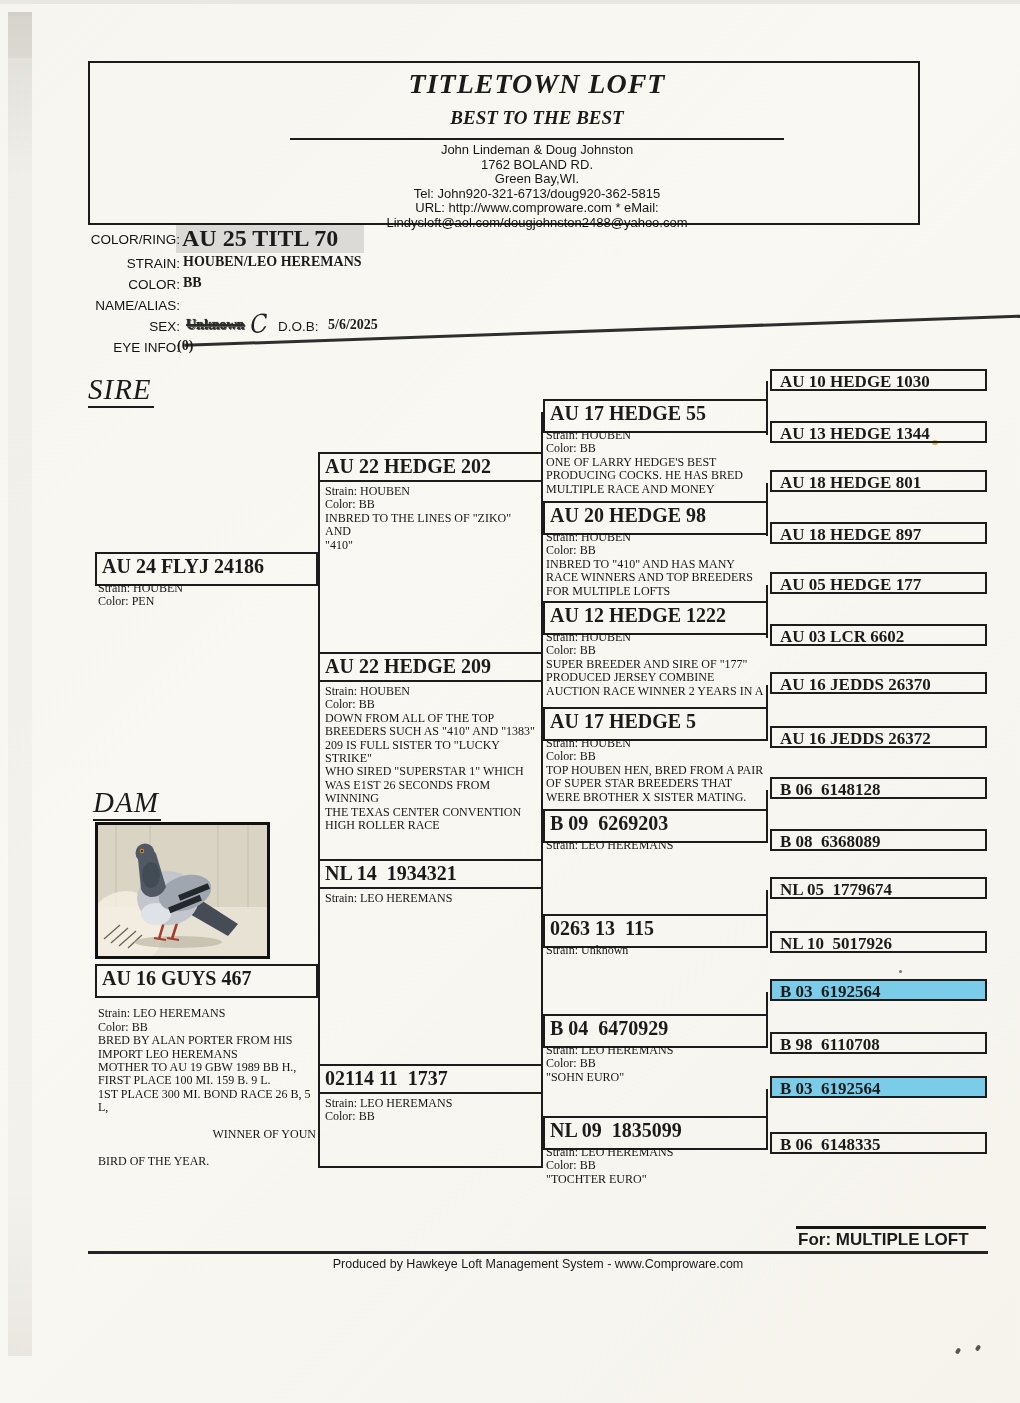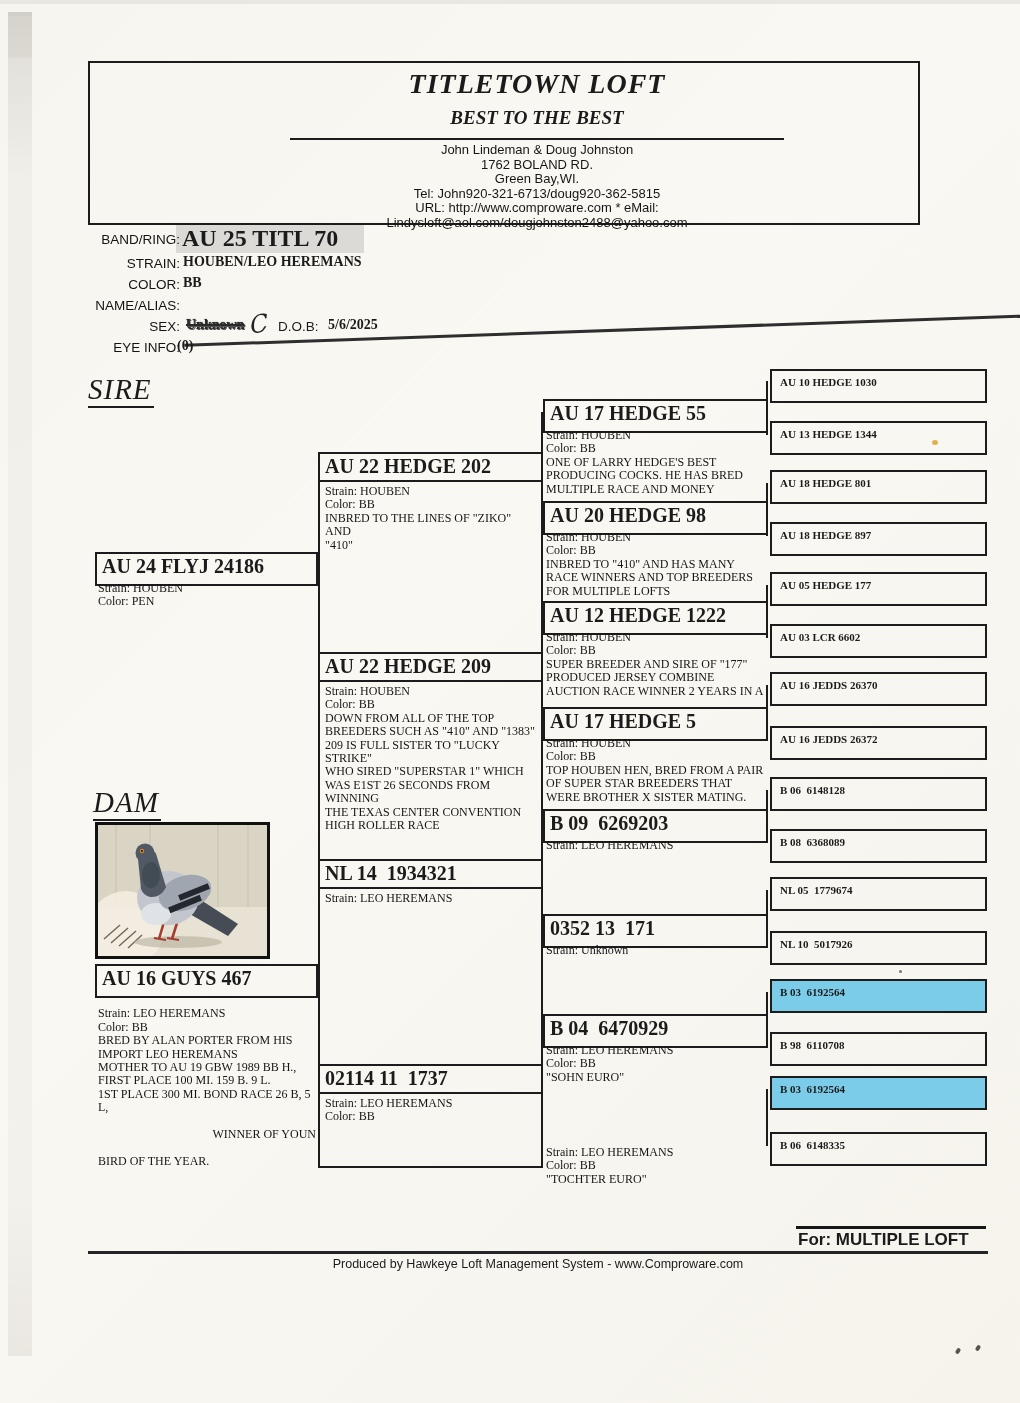--- a/index.html
+++ b/index.html
@@ -21,21 +21,21 @@
   .graybox{position:absolute;left:176px;top:221px;width:188px;height:28px;background:#dbdad6;}
   .struck{position:relative;color:#2a2a2a;text-decoration:line-through;text-decoration-thickness:2px;text-shadow:0 0 1px #444,1px 1px 0 #555;}
   .struck:after{content:"";position:absolute;left:-2px;right:-2px;top:55%;height:3px;background:#2e2e2e;transform:rotate(-2deg);}
   .handmark{font:italic 24px "DejaVu Serif",serif;display:inline-block;transform:rotate(-12deg) skewX(-6deg);color:#222;}
   
   .sect{position:absolute;font:italic 29px "Liberation Serif",serif;letter-spacing:1px;border-bottom:2px solid #1c1c1c;padding:0 2px 0 0;}
   
   .tb{position:absolute;border:2px solid #1c1c1c;box-sizing:border-box;background:transparent;
       font:bold 20px "Liberation Serif",serif;line-height:22px;padding:1px 5px;white-space:pre;}
   .g1,.g3t{width:225px;height:34px;}
-  .g4{width:217px;height:34px;font-size:11px;line-height:20px;padding-left:8px;}
+  .g4{width:217px;height:22px;font-size:17px;line-height:20px;padding-left:8px;}
   .hl{background:var(--highlight,#7bcce9);}
   .det{position:absolute;font:12px "Liberation Serif",serif;line-height:13.4px;white-space:pre-line;width:218px;color:#151515;}
   .cell2{position:absolute;left:318px;width:225px;border:2px solid #1c1c1c;box-sizing:border-box;}
   .cell2 .bt{border-bottom:2px solid #1c1c1c;font:bold 20px "Liberation Serif",serif;line-height:22px;padding:1px 5px;height:28px;box-sizing:border-box;white-space:pre;}
   .cell2 .dt{font:12px "Liberation Serif",serif;line-height:13.4px;padding:3px 5px 0 5px;white-space:pre-line;color:#151515;}
   .conn{position:absolute;width:2px;background:#1c1c1c;}
   .rline{text-align:right;}
   
   .photo{position:absolute;left:95px;top:818px;width:175px;height:137px;border:3px solid #111;box-sizing:border-box;background:#d9d4c4;}
   
@@ -69,21 +69,21 @@
       <div class="haddr">John Lindeman &amp; Doug Johnston</div>
       <div class="haddr">1762 BOLAND RD.</div>
       <div class="haddr">Green Bay,WI.</div>
       <div class="haddr">Tel: John920-321-6713/doug920-362-5815</div>
       <div class="haddr">URL: http://www.comproware.com * eMail:</div>
       <div class="haddr">Lindysloft@aol.com/dougjohnston2488@yahoo.com</div>
     </div>
   </div>
 
   <div class="graybox"></div>
-  <div class="lab" style="top:228px;">BAND/RING:</div>
+  <div class="lab" style="top:228px;">COLOR/RING:</div>
   <div class="val bandval" style="left:182px;top:221px;">AU 25 TITL 70</div>
   <div class="lab" style="top:252px;">STRAIN:</div>
   <div class="val" style="left:183px;top:250px;">HOUBEN/LEO HEREMANS</div>
   <div class="lab" style="top:273px;">COLOR:</div>
   <div class="val" style="left:183px;top:271px;">BB</div>
   <div class="lab" style="top:294px;">NAME/ALIAS:</div>
   <div class="lab" style="top:315px;">SEX:</div>
   <div class="val struck" style="left:186px;top:313px;">Unknown</div>
   <div class="abs handmark" style="left:250px;top:306px;">C</div>
   <div class="abs" style="left:278px;top:315px;font:13.5px 'Liberation Sans',sans-serif;">D.O.B:</div>
@@ -211,26 +211,27 @@
 PRODUCED JERSEY COMBINE
 AUCTION RACE WINNER 2 YEARS IN A</div>
   <div class="tb g3t" style="left:543px;top:703px;">AU 17 HEDGE 5</div>
   <div class="det" style="left:546px;top:733px;">Strain: HOUBEN
 Color: BB
 TOP HOUBEN HEN, BRED FROM A PAIR
 OF SUPER STAR BREEDERS THAT
 WERE BROTHER X SISTER MATING.</div>
   <div class="tb g3t" style="left:543px;top:805px;">B 09  6269203</div>
   <div class="det" style="left:546px;top:835px;">Strain: LEO HEREMANS</div>
-  <div class="tb g3t" style="left:543px;top:910px;">0352 13  171</div>
+  <div class="tb g3t" style="left:543px;top:910px;">0263 13  115</div>
   <div class="det" style="left:546px;top:940px;">Strain: Unknown</div>
   <div class="tb g3t" style="left:543px;top:1010px;">B 04  6470929</div>
   <div class="det" style="left:546px;top:1040px;">Strain: LEO HEREMANS
 Color: BB
 "SOHN EURO"</div>
+  <div class="tb g3t" style="left:543px;top:1112px;">NL 09  1835099</div>
   <div class="det" style="left:546px;top:1142px;">Strain: LEO HEREMANS
 Color: BB
 "TOCHTER EURO"</div>
 
   <div class="tb g4" style="left:770px;top:365px;">AU 10 HEDGE 1030</div>
   <div class="tb g4" style="left:770px;top:417px;">AU 13 HEDGE 1344</div>
   <div class="tb g4" style="left:770px;top:466px;">AU 18 HEDGE 801</div>
   <div class="tb g4" style="left:770px;top:518px;">AU 18 HEDGE 897</div>
   <div class="tb g4" style="left:770px;top:568px;">AU 05 HEDGE 177</div>
   <div class="tb g4" style="left:770px;top:620px;">AU 03 LCR 6602</div>

